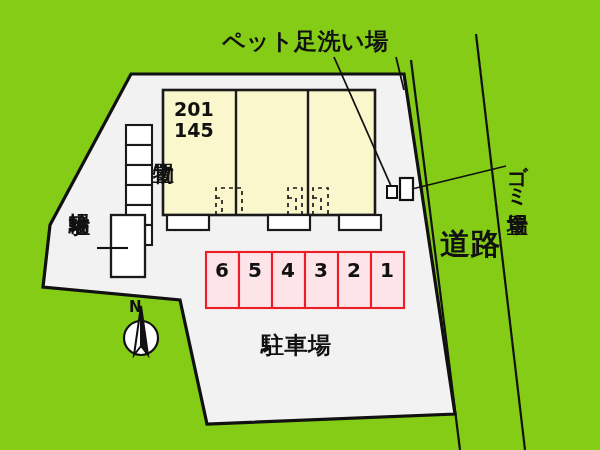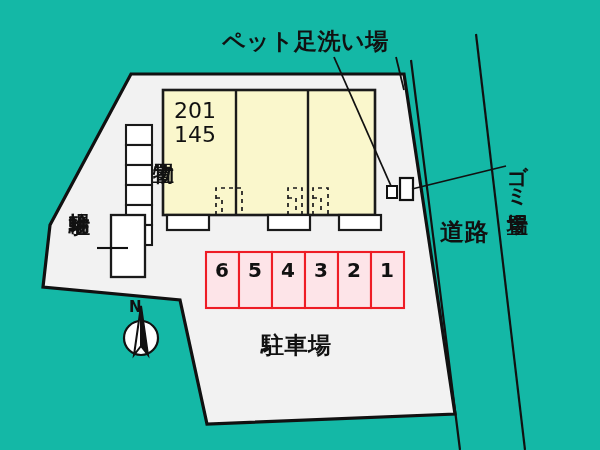--- a/index.html
+++ b/index.html
@@ -10,42 +10,42 @@
   body {
     width: 600px;
     height: 450px;
     font-family: "DejaVu Sans", "Liberation Sans", sans-serif;
     overflow: hidden;
   }
   #site-map {
     position: relative;
     width: 600px;
     height: 450px;
-    background: #14b8a6;
+    background: #84cc16;
   }
   #map-svg {
     position: absolute;
     left: 0;
     top: 0;
     width: 600px;
     height: 450px;
   }
   .ov-label {
     position: absolute;
     white-space: nowrap;
     color: #111111;
     font-weight: 700;
     line-height: 1.0;
     letter-spacing: 0.5px;
   }
   .unit-num {
     position: absolute;
     color: #111111;
-    font-weight: 400;
-    font-size: 22px;
+    font-weight: 700;
+    font-size: 19px;
     line-height: 1.08;
     letter-spacing: 0px;
     text-align: right;
   }
   .stall-num {
     position: absolute;
     color: #111111;
     font-weight: 700;
     font-size: 20px;
     line-height: 1;
@@ -133,21 +133,21 @@
   </svg>
 
   <div class="ov-label" style="left:222px; top:30px; font-size:23px;">ペット足洗い場</div>
 
   <div class="jp-vert" style="left:152px; top:146px; font-size:21px;">物置</div>
 
   <div class="jp-vert" style="left:68px; top:196px; font-size:21px;">駐輪場</div>
 
   <div class="jp-vert" style="left:506px; top:150px; font-size:21px;">ゴミ置場</div>
 
-  <div class="ov-label" style="left:440px; top:220px; font-size:24px;">道路</div>
+  <div class="ov-label" style="left:440px; top:229px; font-size:30px;">道路</div>
 
   <div class="ov-label" style="left:261px; top:334px; font-size:23px;">駐車場</div>
 
   <div class="compass-n" style="left:129px; top:298px;">N</div>
 
   <div class="unit-num" style="left:174px; top:99px;">
     <div>201</div>
     <div>145</div>
   </div>
 

